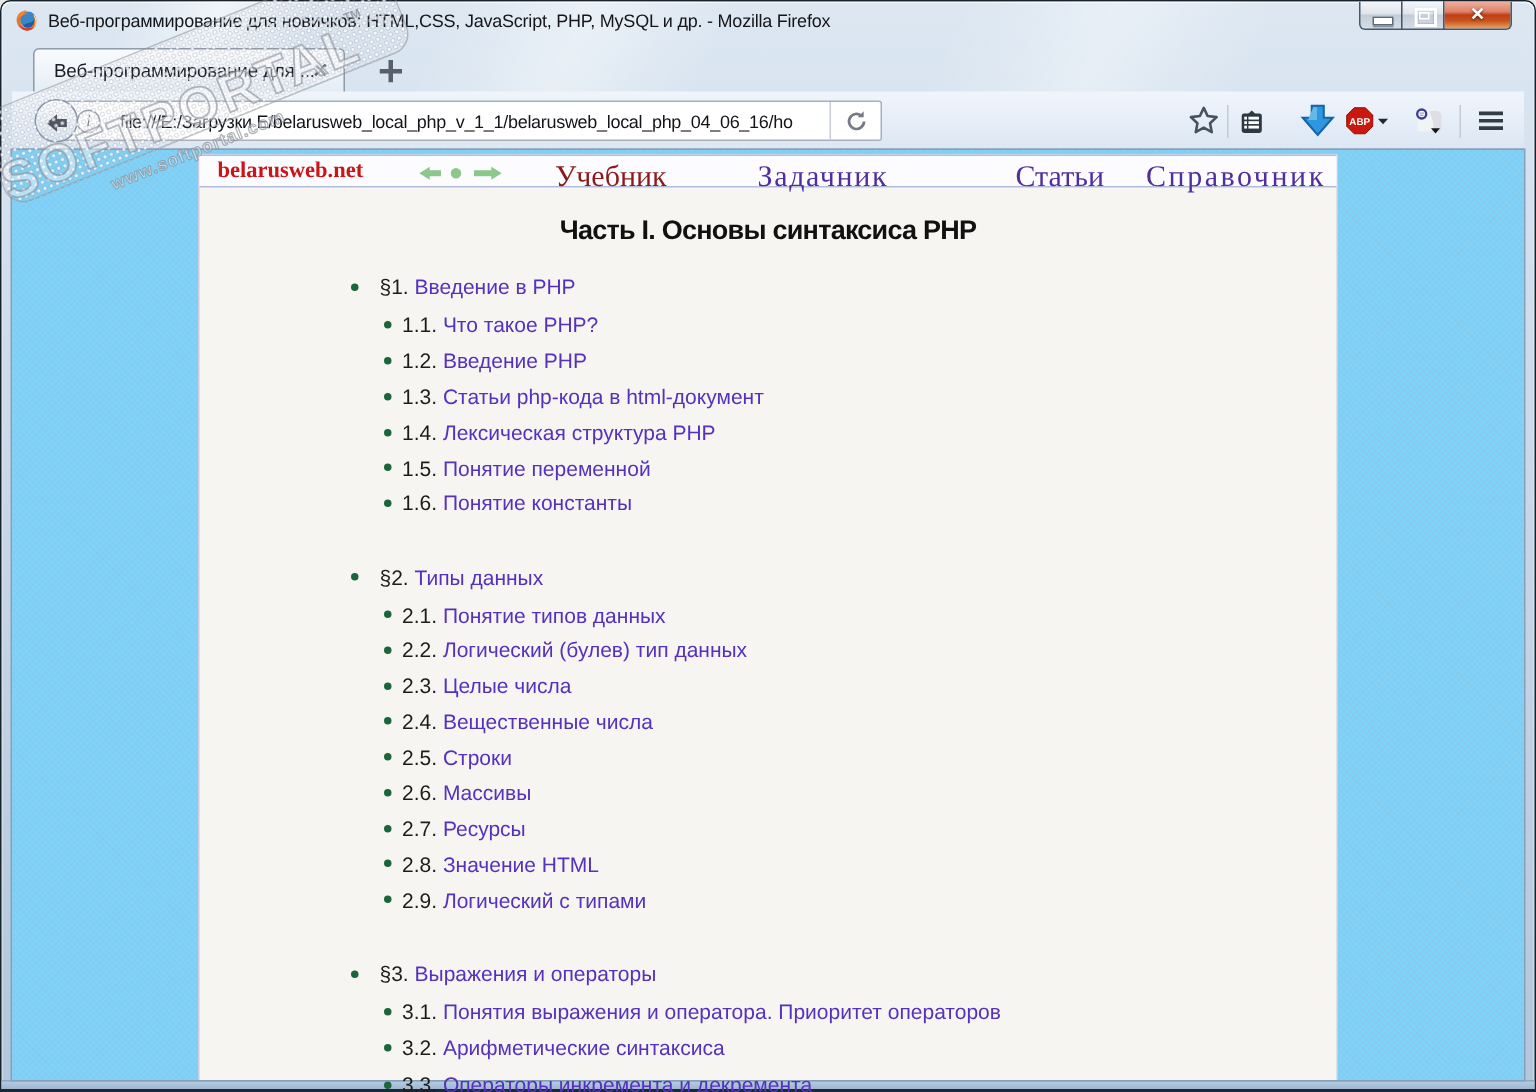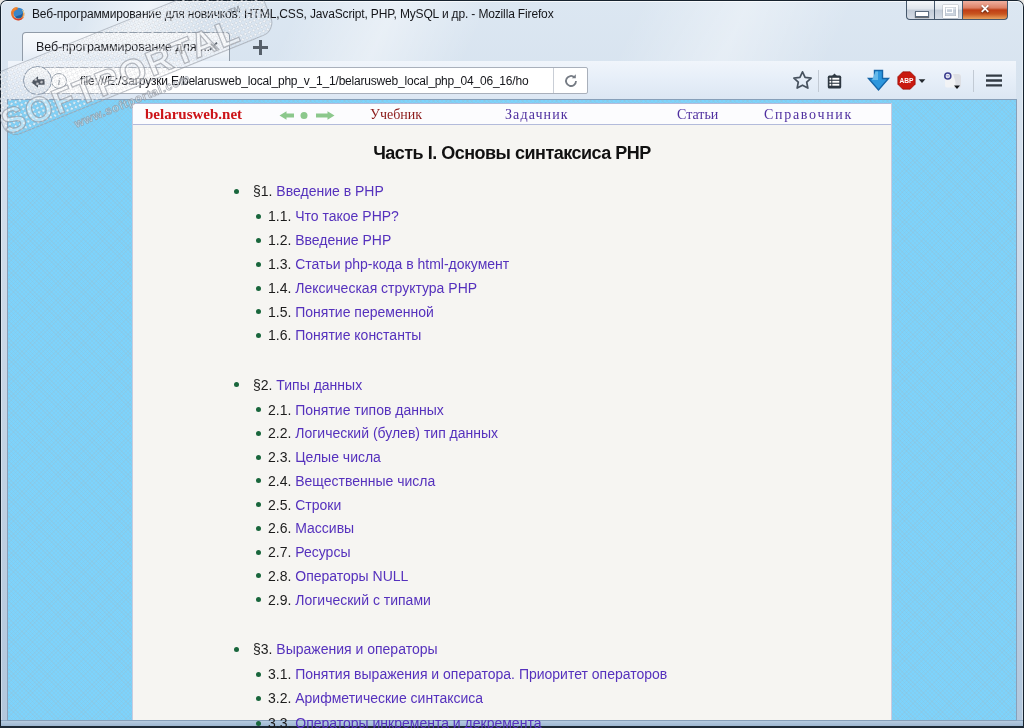--- a/index.html
+++ b/index.html
@@ -46,21 +46,21 @@
 .tbico{position:absolute;}
 #sep1{position:absolute;left:810px;top:9px;width:1px;height:22px;background:#c2cad4;}
 #sep2{position:absolute;left:965px;top:9px;width:1px;height:22px;background:#c2cad4;}
 
 #viewport{position:absolute;left:8px;top:100px;right:8px;bottom:8px;background:#7dd3fc;box-shadow:0 0 0 1px #87a0ba;}
 #viewport .texture{position:absolute;inset:0;background:repeating-linear-gradient(45deg,rgba(172,169,165,.14) 0 1px,rgba(255,255,255,0) 1px 3px),repeating-linear-gradient(-45deg,rgba(172,169,165,.12) 0 1px,rgba(255,255,255,0) 1px 3px);}
 #column{position:absolute;left:124px;top:3px;width:760px;bottom:0;background:#f6f5f2;border-left:1px solid #c9cbdf;border-right:1px solid #c9cbdf;}
 #siteheader{position:absolute;left:0;right:0;top:0;height:22px;background:#fcfcfe;border-top:1px solid #b3bbdb;border-bottom:1px solid #b3bbdb;}
 #logo{position:absolute;left:12px;top:2px;font-family:"Liberation Serif",serif;font-weight:bold;font-size:15px;color:#cc1318;}
 .grnarrows{position:absolute;top:6px;}
-.navlink{position:absolute;top:3px;font-family:"Liberation Serif",serif;font-size:14px;color:#4f2f9f;text-align:right;}
+.navlink{position:absolute;top:3px;font-family:"Liberation Serif",serif;font-size:20px;color:#4f2f9f;text-align:right;}
 #nav1{left:237px;color:#8b1a1a;}
 #nav2{left:372px;letter-spacing:1.1px;}
 #nav3{left:544px;}
 #nav4{left:631px;letter-spacing:1.7px;}
 #pagetitle{position:absolute;left:0;right:0;top:40px;text-align:center;font-size:18px;font-weight:bold;color:#111;letter-spacing:-0.5px;}
 
 .row{position:absolute;height:24px;line-height:24px;font-size:14px;color:#1c1c1c;white-space:nowrap;}
 .row .dot{position:absolute;top:9.5px;width:5px;height:5px;border-radius:50%;background:#19663c;}
 .row.l1 .dot{left:101px;}
 .row.l1 .txt{position:absolute;left:100px;top:0;margin-left:20px;}
@@ -238,21 +238,21 @@
       <div class="row l2" style="top: 413px; left: 0px;">
         <span class="dot"></span>
         <span class="txt">2.6. <a>Массивы</a></span>
       </div>
       <div class="row l2" style="top: 437px; left: 0px;">
         <span class="dot"></span>
         <span class="txt">2.7. <a>Ресурсы</a></span>
       </div>
       <div class="row l2" style="top: 460.5px; left: 0px;">
         <span class="dot"></span>
-        <span class="txt">2.8. <a>Операторы NULL</a></span>
+        <span class="txt">2.8. <a>Значение HTML</a></span>
       </div>
       <div class="row l2" style="top: 484.5px; left: 0px;">
         <span class="dot"></span>
         <span class="txt">2.9. <a>Логический с типами</a></span>
       </div>
       <div class="row l1" style="top: 534px; left: 0px;">
         <span class="dot"></span>
         <span class="txt">§3. <a>Выражения и операторы</a></span>
       </div>
       <div class="row l2" style="top: 559px; left: 0px;">

